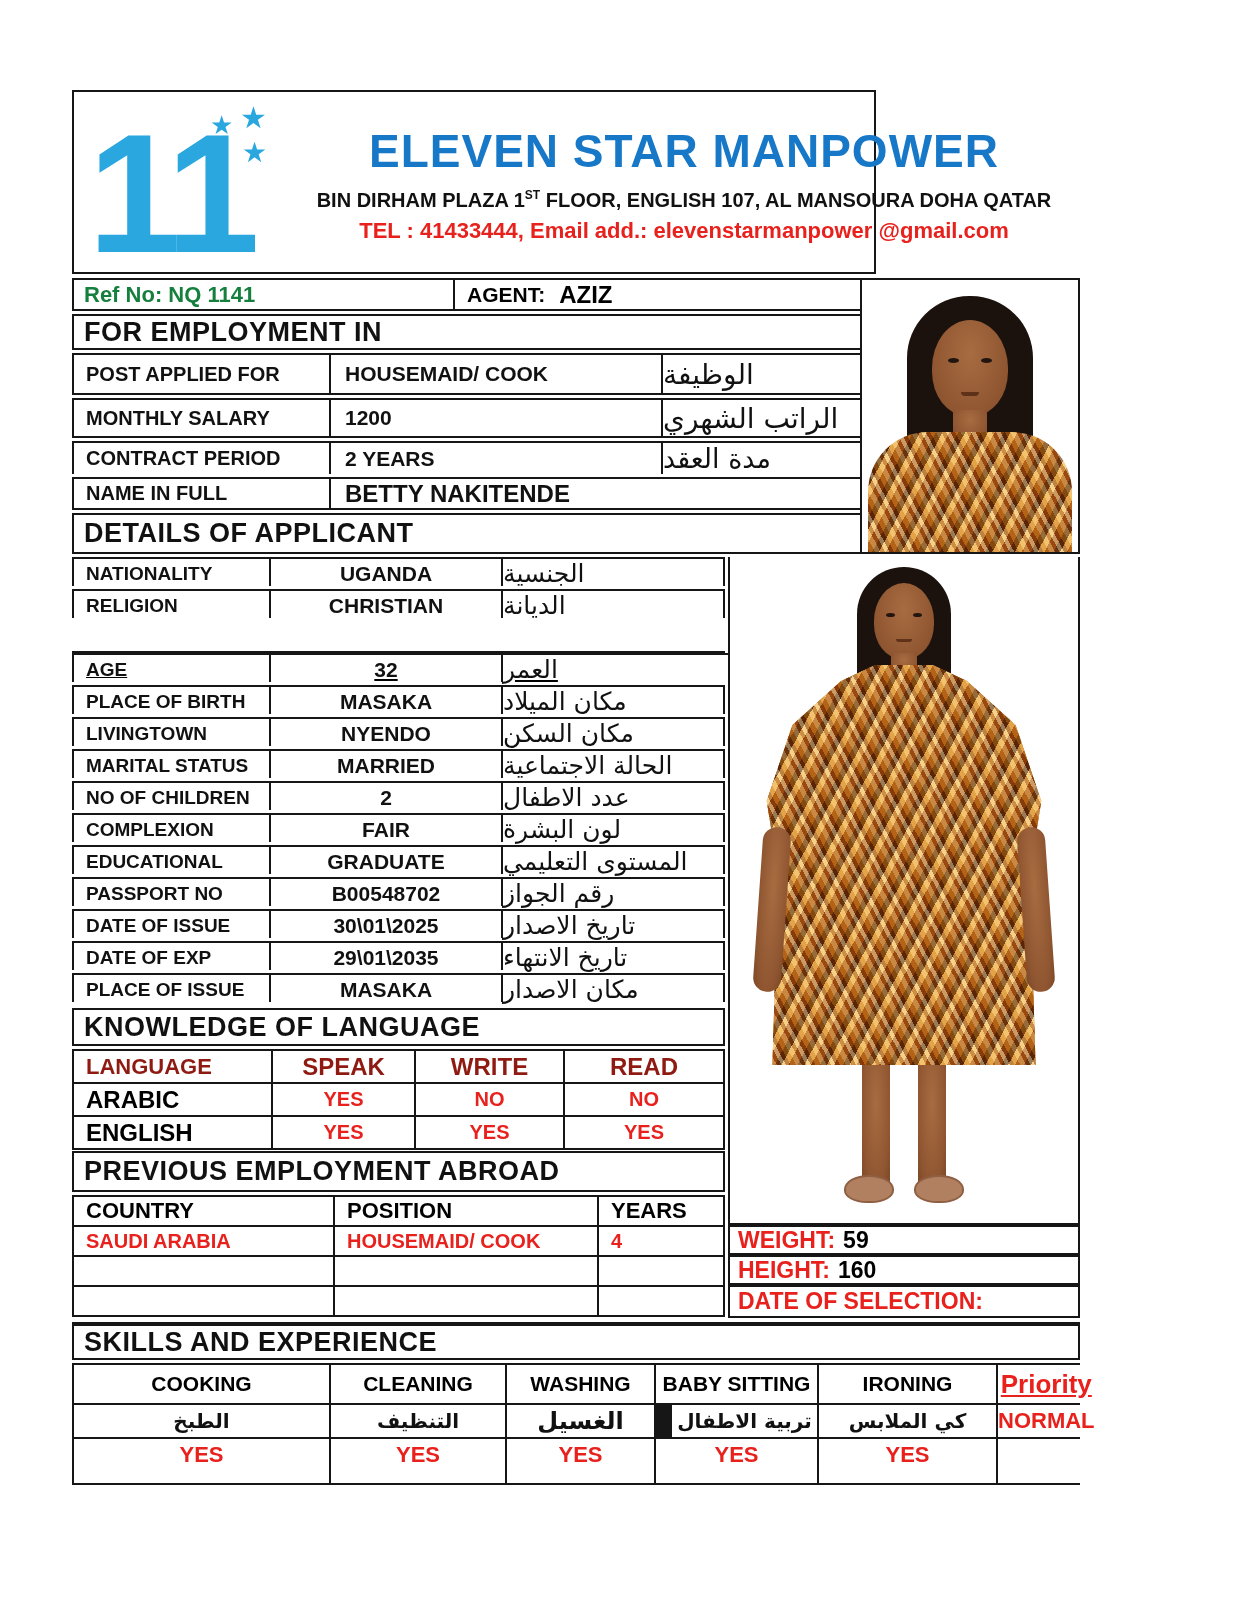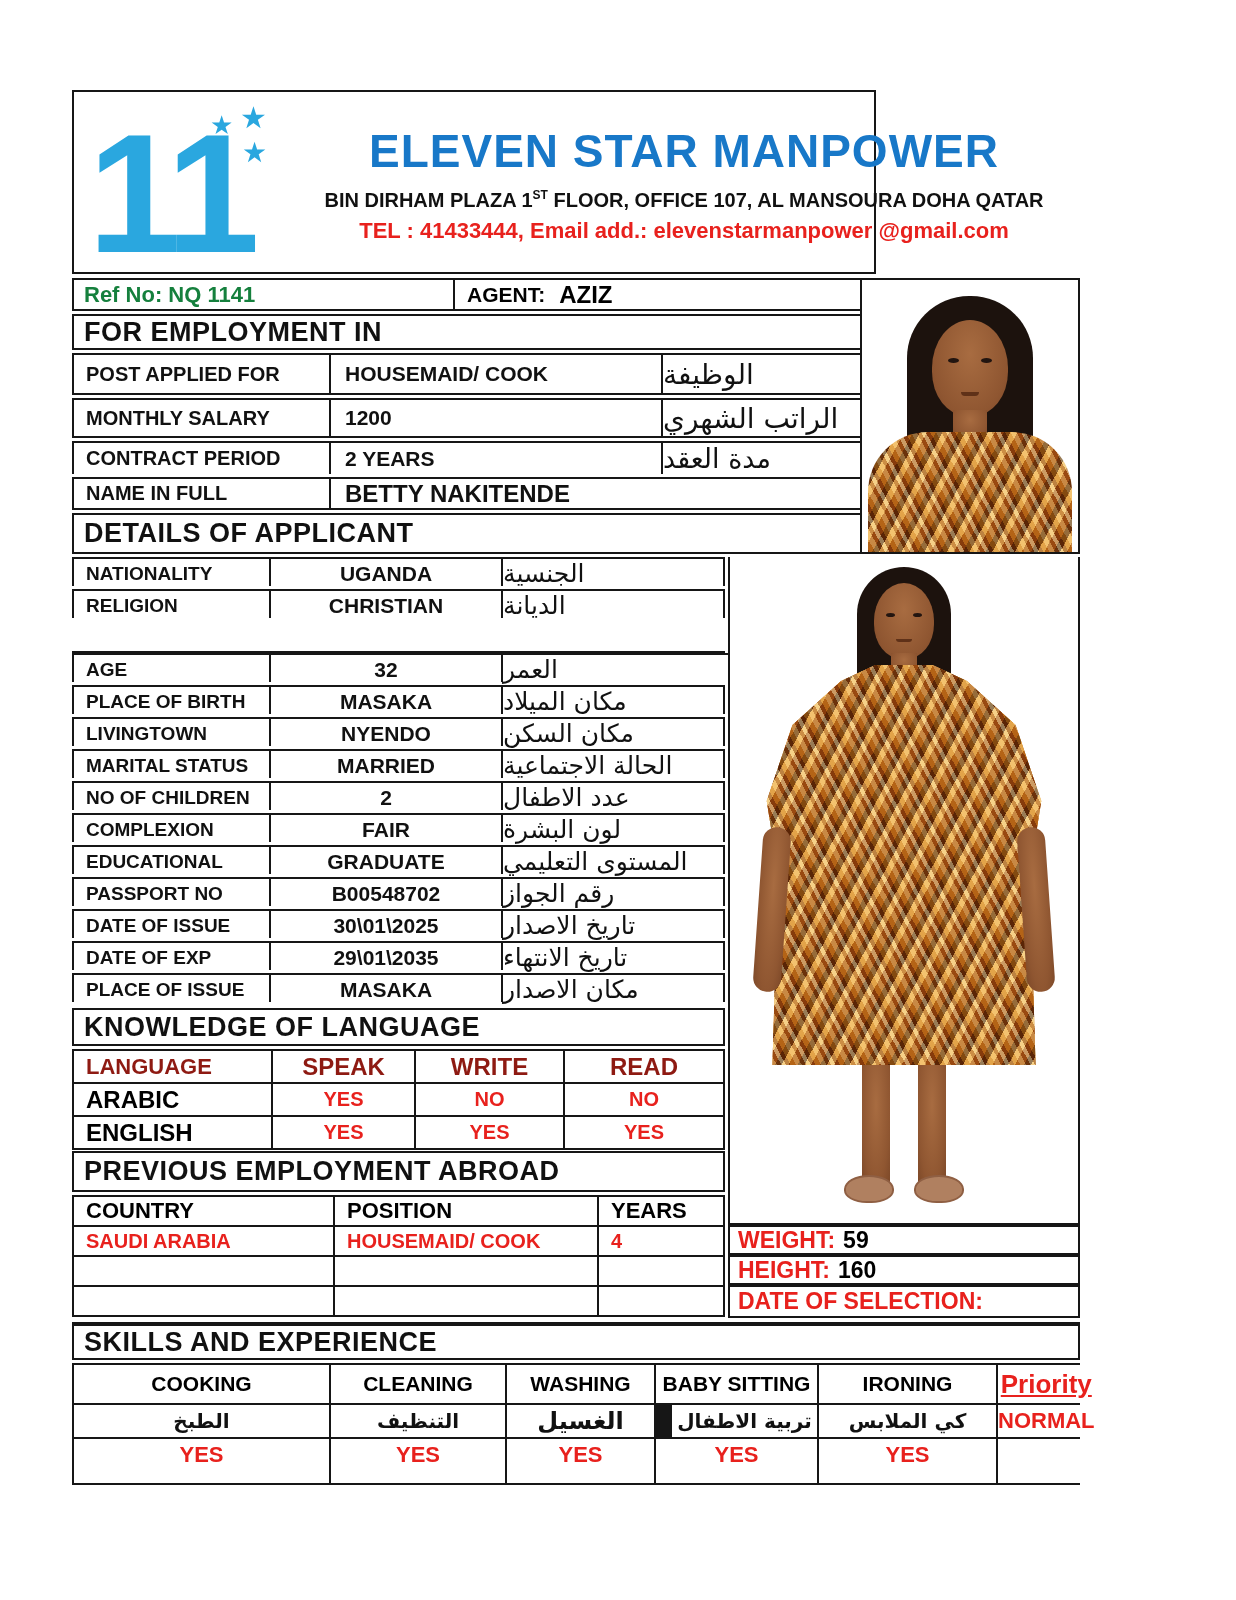--- a/index.html
+++ b/index.html
@@ -50,21 +50,21 @@
 
   <div class="abs box" style="left:72px; top:90px; width:804px; height:184px;">
     <div class="abs" style="left:14px; top:18px; width:230px; height:160px;">
       <div class="logo11">11</div>
       <div class="star" style="left:122px; top:0px; font-size:26px;">★</div>
       <div class="star" style="left:152px; top:-10px; font-size:30px;">★</div>
       <div class="star" style="left:154px; top:26px; font-size:28px;">★</div>
     </div>
     <div class="abs" style="left:220px; top:32px; width:780px; text-align:center;">
       <div class="company-name">ELEVEN STAR MANPOWER</div>
-      <div class="company-addr"><span>BIN DIRHAM PLAZA 1</span><sup>ST</sup><span> FLOOR, OFFICE 107, AL MANSOURA DOHA QATAR</span></div>
+      <div class="company-addr"><span>BIN DIRHAM PLAZA 1</span><sup>ST</sup><span> FLOOR, ENGLISH 107, AL MANSOURA DOHA QATAR</span></div>
       <div class="company-tel">TEL : 41433444, Email add.: elevenstarmanpower @gmail.com</div>
     </div>
   </div>
 
   <div class="abs box flexv" style="left:72px; top:278px; width:383px; height:33px;">
     <span class="refblue b" style="font-size:22px; padding-left:10px;">Ref No: NQ 1141</span>
   </div>
   <div class="abs box flexv" style="left:453px; top:278px; width:409px; height:33px;">
     <span class="b" style="font-size:21px; padding-left:12px;">AGENT:</span>
     <span class="b" style="font-size:24px; padding-left:14px;">AZIZ</span>
@@ -117,21 +117,21 @@
   <div class="abs frow" style="left:72px; top:589px;  width:653px; height:29px; grid-template-columns:195px 230px 1fr;">
     <div class="lab" style="font-size:19px;">RELIGION</div>
     <div class="val center">CHRISTIAN</div>
     <div class="ar">الديانة</div>
   </div>
   <div class="abs frow" style="left:72px; top:614px;  width:653px; height:29px; grid-template-columns:195px 230px 1fr;margin-top:37px;">
     <div class="lab" style="font-size:19px;">DATE OF BIRTH</div>
     <div class="val center">27\12\1993</div>
     <div class="ar">تاريخ الميلاد</div>
   </div>
-  <div class="abs frow" style="left:72px; top:653px;  width:671px; height:29px; grid-template-columns:195px 230px 1fr;">
+  <div class="abs frow" style="left:72px; top:653px;  width:671px; height:29px; grid-template-columns:195px 230px 1fr;text-decoration:underline;">
     <div class="lab" style="font-size:19px;">AGE</div>
     <div class="val center">32</div>
     <div class="ar">العمر</div>
   </div>
   <div class="abs frow" style="left:72px; top:685px;  width:653px; height:29px; grid-template-columns:195px 230px 1fr;">
     <div class="lab" style="font-size:19px;">PLACE OF BIRTH</div>
     <div class="val center">MASAKA</div>
     <div class="ar">مكان الميلاد</div>
   </div>
   <div class="abs frow" style="left:72px; top:717px;  width:653px; height:29px; grid-template-columns:195px 230px 1fr;">

